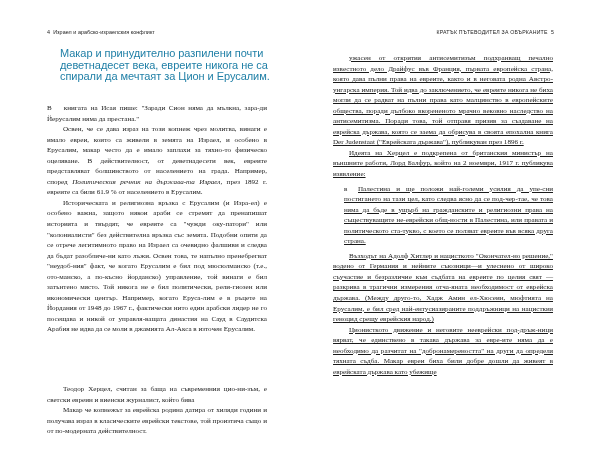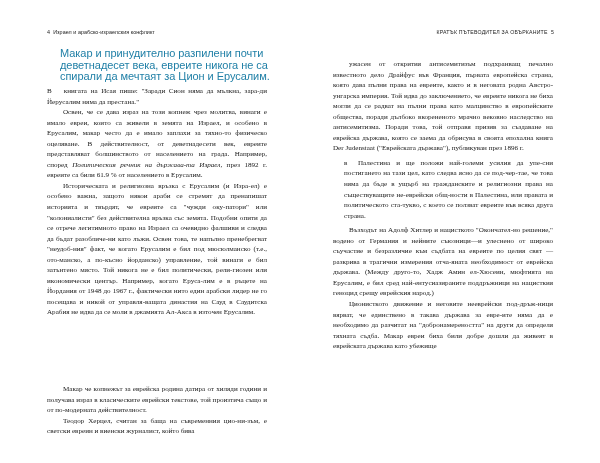--- a/index.html
+++ b/index.html
@@ -9,23 +9,23 @@
   .page-right { left: 300px; width: 300px; }
   .running-head { position: absolute; top: 29px; font-family: "Liberation Sans", sans-serif; font-size: 5.4px; color: #222; letter-spacing: 0.05px; white-space: nowrap; }
   .page-left .running-head { left: 47px; }
   .page-right .running-head { right: 46px; text-transform: uppercase; font-size: 5.2px; letter-spacing: 0.2px; }
   .heading { position: absolute; font-family: "Liberation Sans", sans-serif; font-weight: normal; color: #1f7fa6; font-size: 11px; line-height: 11.5px; letter-spacing: -0.05px; }
   .h1 { left: 60px; top: 48px; width: 215px; }
   .h2 { left: 60px; top: 347px; width: 215px; }
   .body-text { position: absolute; font-size: 7.1px; line-height: 10.55px; text-align: justify; }
   .body-text p { margin: 0; text-indent: 16px; }
   .body-text p.noindent { text-indent: 0; }
-  .col-left-1 { left: 47px; top: 86px; width: 220px; }
+  .col-left-1 { left: 47px; top: 103px; width: 220px; }
   .col-left-2 { left: 47px; top: 384px; width: 220px; }
-  .col-right { left: 33px; top: 59px; width: 220px; }
+  .col-right { left: 33px; top: 53px; width: 220px; text-decoration: underline; }
   .quote { margin: 4px 0 4px 11px !important; text-indent: 0 !important; padding-right: 0; }
   .quote .q-line-indent { display: block; padding-left: 8px; }
   .q-marker { display: inline-block; width: 14px; }
   .first-letter-gap { display: inline-block; width: 12px; }
 </style>
 </head>
 <body>
 
 <div class="page page-left">
   <div class="running-head">
@@ -35,32 +35,33 @@
   <div class="heading h1">Макар и принудително разпилени почти деветнадесет века, евреите никога не са спирали да мечтаят за Цион и Ерусалим.</div>
 
   <div class="body-text col-left-1">
     <p class="noindent"><span>В</span><span class="first-letter-gap"></span><span>книгата на Исая пише: "Заради Сион няма да мълкна, зара-ди Йерусалим няма да престана."</span></p>
     <p><span>Освен, че се дава израз на този копнеж чрез молитва, винаги е имало евреи, които са живели в земята на Израел, и особено в Ерусалим, макар често да е имало заплахи за тяхно-то физическо оцеляване. В действителност, от деветнадесети век, евреите представляват болшинството от населението на града. Например, според </span><i>Политическия речник на държава-та Израел</i><span>, през 1892 г. евреите са били 61.9 % от населението в Ерусалим.</span></p>
     <p>Историческата и религиозна връзка с Ерусалим (и Изра-ел) е особено важна, защото някои араби се стремят да пренапишат историята и твърдят, че евреите са "чужди оку-патори" или "колониалисти" без действителна връзка със земята. Подобни опити да се отрече легитимното право на Израел са очевидно фалшиви и следва да бъдат разобличе-ни като лъжи. Освен това, те напълно пренебрегват "неудоб-ния" факт, че когато Ерусалим е бил под мюсюлманско (т.е., ото-манско, а по-късно йорданско) управление, той винаги е бил затънтено място. Той никога не е бил политически, рели-гиозен или икономически център. Например, когато Ерусa-лим е в ръцете на Йордания от 1948 до 1967 г., фактически нито един арабски лидер не го посещава и никой от управля-ващата династия на Сауд в Саудитска Арабия не идва да се моли в джамията Ал-Акса в източен Ерусалим.</p>
   </div>
 
 
   <div class="body-text col-left-2">
+    <p>Теодор Херцел, считан за баща на съвременния цио-ни-зъм, е светски евреин и виенски журналист, който бива</p>
     <p>Макар че копнежът за еврейска родина датира от хиляди години и получава израз в класическите еврейски текстове, той произтича също и от по-модерната действителност.</p>
-    <p>Теодор Херцел, считан за баща на съвременния цио-ни-зъм, е светски евреин и виенски журналист, който бива</p>
   </div>
 </div>
 
 <div class="page page-right">
   <div class="running-head">
     <span>Кратък пътеводител за обърканите</span>&nbsp;&nbsp;<span>5</span>
   </div>
 
   <div class="body-text col-right">
     <p class="noindent" style="text-indent:16px">ужасен от открития антисемитизъм подхранващ печално известното дело Драйфус във Франция, първата европейска страна, която дава пълни права на евреите, както и в неговата родна Австро-унгарска империя. Той идва до заключението, че евреите никога не биха могли да се радват на пълни права като малцинство в европейските общества, поради дълбоко вкорененото мрачно вековно наследство на антисемитизма. Поради това, той отправя призив за създаване на еврейска държава, която се заема да обрисува в своята епохална книга Der Judenstaat ("Еврейската държава"), публикуван през 1896 г.</p>
+    <p>Идеята на Херцел е подкрепена от британския министър на външните работи, Лорд Балфур, който на 2 ноември, 1917 г. публикува изявление:</p>
 
     <p class="quote">
       <span class="q-marker">в</span><span>Палестина и ще положи най-големи усилия да упе-сни постигането на тази цел, като следва ясно да се под-чер-тае, че това няма да бъде в ущърб на гражданските и религиозни права на съществуващите не-еврейски общ-ности в Палестина, или правата и политическото ста-туквo, с което се ползват евреите във всяка друга страна.</span>
     </p>
 
     <p>Възходът на Адолф Хитлер и нацисткото "Окончател-но решение," водено от Германия и нейните съюзници—и улеснено от широко съучастие и безразличие към съдбата на евреите по целия свят —разкрива в трагични измерения отча-яната необходимост от еврейска държава. (Между друго-то, Хадж Амин ел-Хюсеин, мюфтията на Ерусалим, е бил сред най-ентусиазираните поддръжници на нацисткия геноцид срещу еврейския народ.)</p>
     <p>Ционисткото движение и неговите нееврейски под-дръж-ници вярват, че единствено в такава държава за евре-ите няма да е необходимо да разчитат на "добронамереността" на други да определя тяхната съдба. Макар евреи биха били добре дошли да живеят в еврейската държава като убежище</p>
   </div>
 </div>
 

